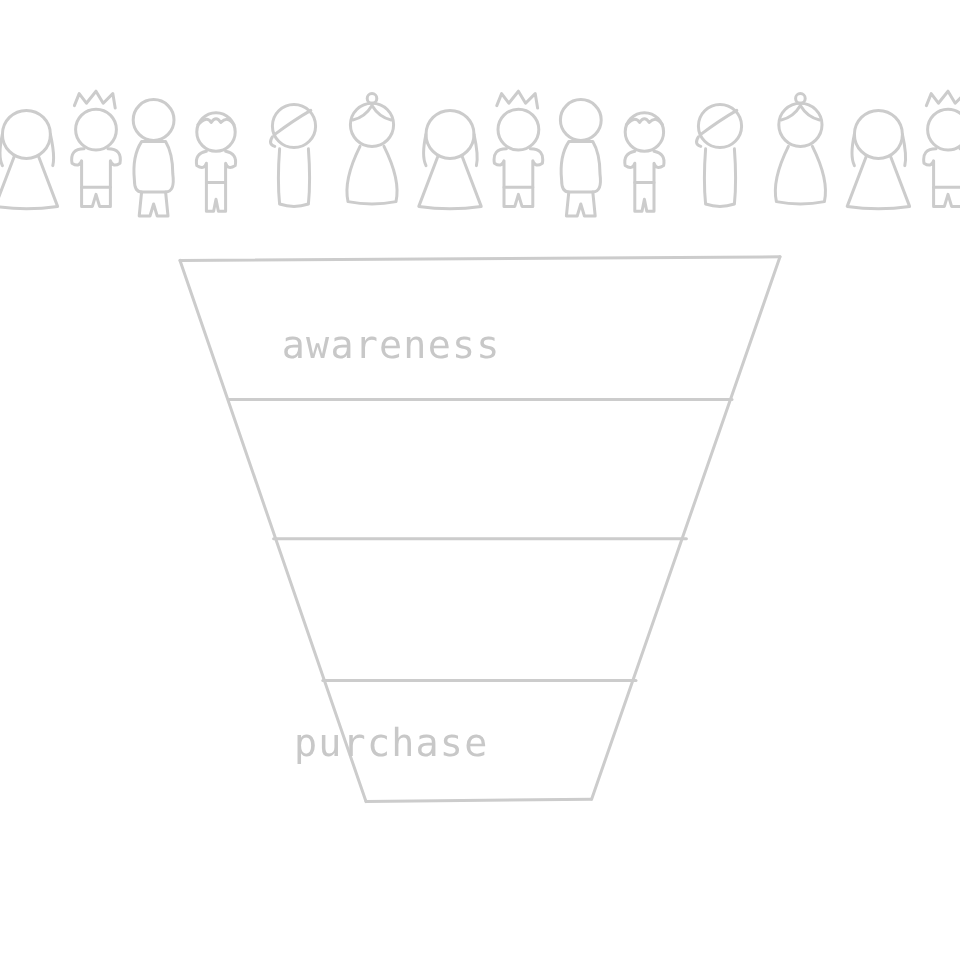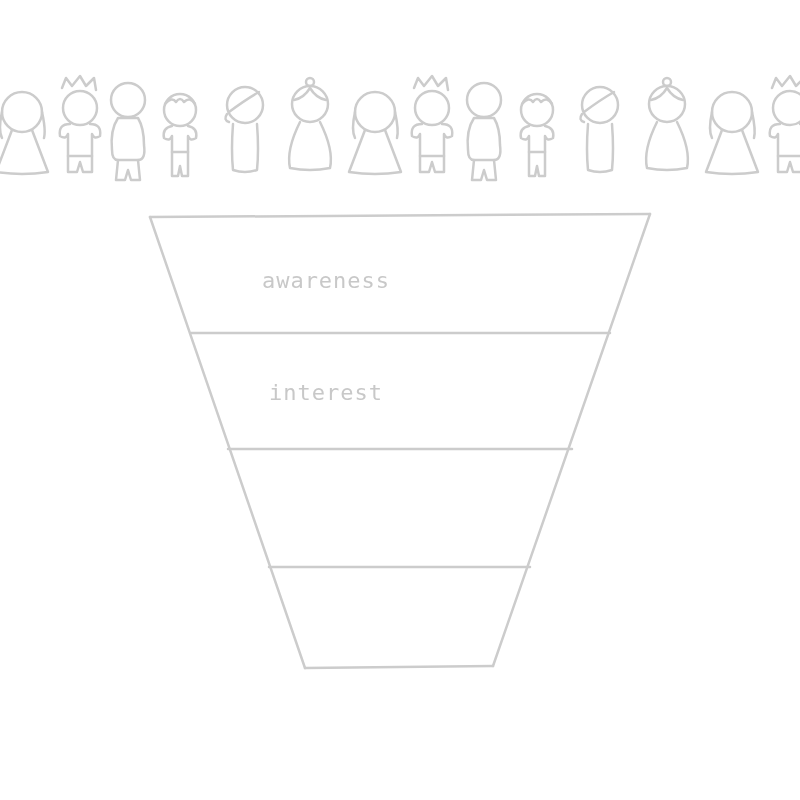--- a/index.html
+++ b/index.html
@@ -5,21 +5,21 @@
     html, body { margin: 0; padding: 0; background: #ffffff; }
     body { width: 800px; height: 800px; position: relative; overflow: hidden; }
     .stage { position: absolute; left: 0; top: 0; width: 800px; height: 800px; }
     .people { position: absolute; left: 0; top: 70px; width: 800px; height: 120px; }
     .funnel { position: absolute; left: 0; top: 0; width: 800px; height: 800px; }
     .label {
       position: absolute;
       left: 0; width: 652px;
       text-align: center;
       font-family: "DejaVu Sans Mono", monospace;
-      font-size: 22px;
+      font-size: 32px;
       letter-spacing: 1px;
       color: #c8c8c8;
     }
   </style>
 </head>
 <body>
 
 <div class="stage">
 
   <svg class="people" width="800" height="120" viewBox="0 70 800 120" fill="none" stroke="#cccccc" stroke-width="2.5" stroke-linecap="round" stroke-linejoin="round">
@@ -122,15 +122,15 @@
     <line x1="150" y1="217" x2="650" y2="214"></line>
     <line x1="150" y1="217" x2="305" y2="668"></line>
     <line x1="650" y1="214" x2="493" y2="666"></line>
     <line x1="191" y1="333" x2="610" y2="333"></line>
     <line x1="228" y1="449" x2="572" y2="449"></line>
     <line x1="269" y1="567" x2="530" y2="567"></line>
     <line x1="305" y1="668" x2="493" y2="666"></line>
   </svg>
 
   <div class="label" style="top:268px;">awareness</div>
-  <div class="label" style="top:380px;">interest</div>
+  <div class="label" style="top:600px;">purchase</div>
 
 </div>
 
 </body></html>

